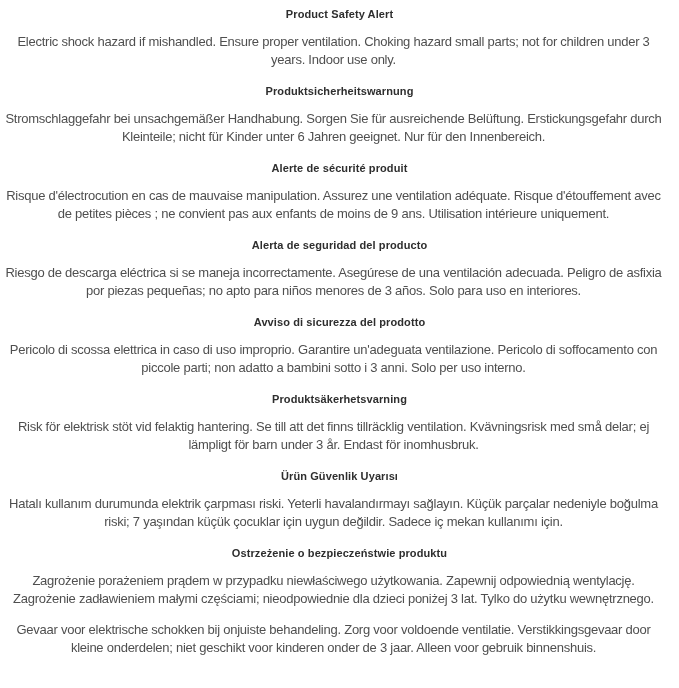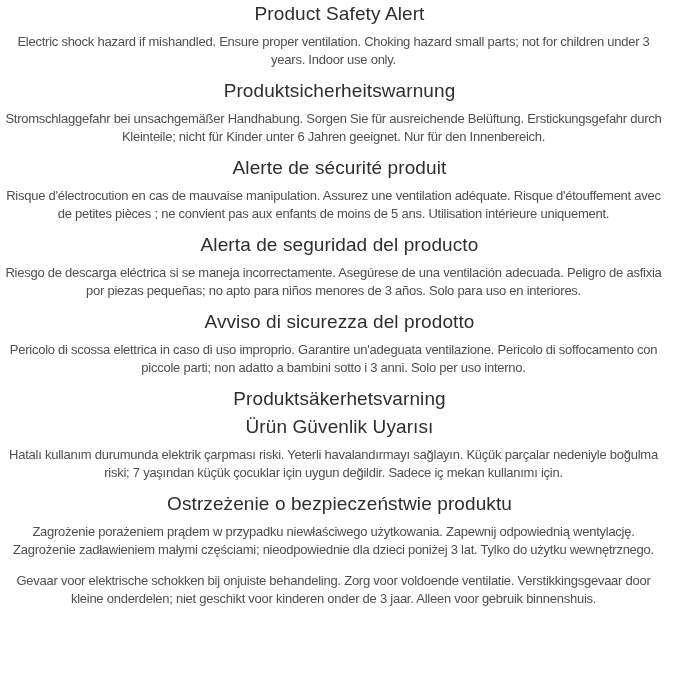--- a/index.html
+++ b/index.html
@@ -10,22 +10,22 @@
     overflow: hidden;
     font-family: "Liberation Sans", sans-serif;
   }
   .safety-page {
     width: 679px;
     padding: 5px 5px 0 5px;
     text-align: center;
   }
   .safety-section { margin: 0; }
   .section-title {
-    font-size: 19px;
-    font-weight: 400;
+    font-size: 11px;
+    font-weight: 700;
     color: #2e2e2e;
     line-height: 18px;
     margin: 0 0 10px 0;
     letter-spacing: 0.1px;
   }
   .section-body {
     font-size: 13px;
     font-weight: 400;
     color: #4f4f4f;
     line-height: 18px;
@@ -43,35 +43,36 @@
     <p class="section-body">Electric shock hazard if mishandled. Ensure proper ventilation. Choking hazard small parts; not for children under 3 years. Indoor use only.</p>
   </section>
 
   <section class="safety-section">
     <h2 class="section-title">Produktsicherheitswarnung</h2>
     <p class="section-body">Stromschlaggefahr bei unsachgemäßer Handhabung. Sorgen Sie für ausreichende Belüftung. Erstickungsgefahr durch Kleinteile; nicht für Kinder unter 6 Jahren geeignet. Nur für den Innenbereich.</p>
   </section>
 
   <section class="safety-section">
     <h2 class="section-title">Alerte de sécurité produit</h2>
-    <p class="section-body">Risque d'électrocution en cas de mauvaise manipulation. Assurez une ventilation adéquate. Risque d'étouffement avec de petites pièces ; ne convient pas aux enfants de moins de 5 ans. Utilisation intérieure uniquement.</p>
+    <p class="section-body">Risque d'électrocution en cas de mauvaise manipulation. Assurez une ventilation adéquate. Risque d'étouffement avec de petites pièces ; ne convient pas aux enfants de moins de 9 ans. Utilisation intérieure uniquement.</p>
   </section>
 
   <section class="safety-section">
     <h2 class="section-title">Alerta de seguridad del producto</h2>
     <p class="section-body">Riesgo de descarga eléctrica si se maneja incorrectamente. Asegúrese de una ventilación adecuada. Peligro de asfixia por piezas pequeñas; no apto para niños menores de 3 años. Solo para uso en interiores.</p>
   </section>
 
   <section class="safety-section">
     <h2 class="section-title">Avviso di sicurezza del prodotto</h2>
     <p class="section-body">Pericolo di scossa elettrica in caso di uso improprio. Garantire un'adeguata ventilazione. Pericolo di soffocamento con piccole parti; non adatto a bambini sotto i 3 anni. Solo per uso interno.</p>
   </section>
 
   <section class="safety-section">
     <h2 class="section-title">Produktsäkerhetsvarning</h2>
+    <p class="section-body">Risk för elektrisk stöt vid felaktig hantering. Se till att det finns tillräcklig ventilation. Kvävningsrisk med små delar; ej lämpligt för barn under 3 år. Endast för inomhusbruk.</p>
   </section>
 
   <section class="safety-section">
     <h2 class="section-title">Ürün Güvenlik Uyarısı</h2>
     <p class="section-body">Hatalı kullanım durumunda elektrik çarpması riski. Yeterli havalandırmayı sağlayın. Küçük parçalar nedeniyle boğulma riski; 7 yaşından küçük çocuklar için uygun değildir. Sadece iç mekan kullanımı için.</p>
   </section>
 
   <section class="safety-section">
     <h2 class="section-title">Ostrzeżenie o bezpieczeństwie produktu</h2>
     <p class="section-body">Zagrożenie porażeniem prądem w przypadku niewłaściwego użytkowania. Zapewnij odpowiednią wentylację. Zagrożenie zadławieniem małymi częściami; nieodpowiednie dla dzieci poniżej 3 lat. Tylko do użytku wewnętrznego.</p>

